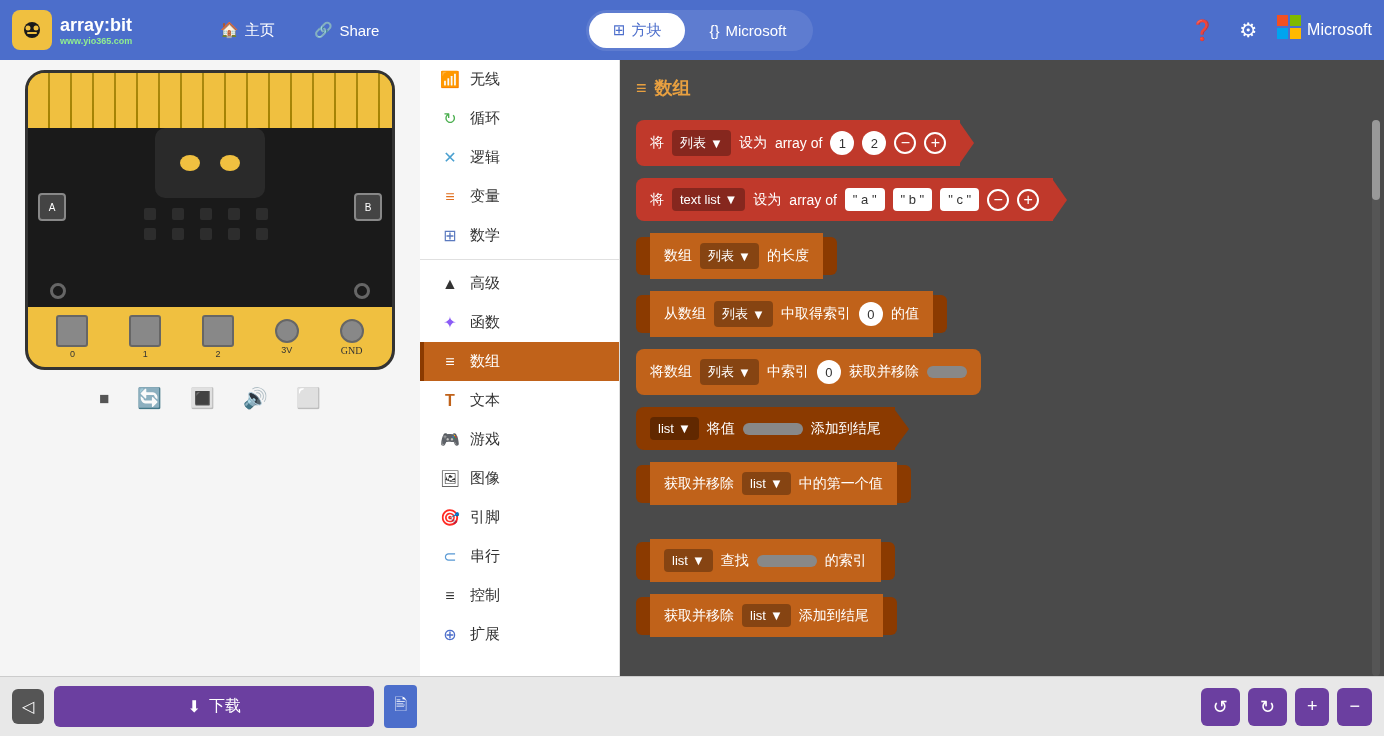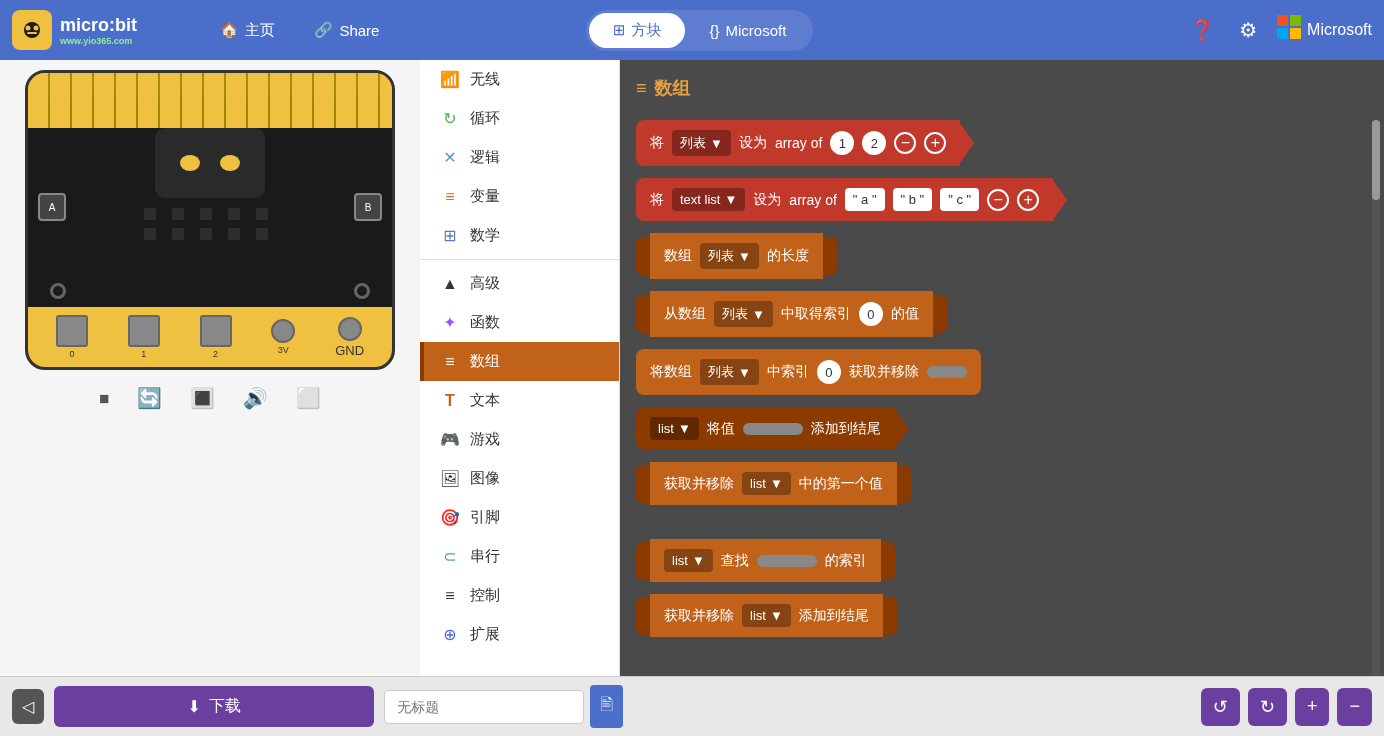--- a/index.html
+++ b/index.html
@@ -279,21 +279,21 @@
     <div class="logo-icon">
       <svg width="36" height="36" viewBox="0 0 36 36">
         <rect width="36" height="36" rx="6" fill="#f0c040"></rect>
         <circle cx="18" cy="18" r="8" fill="#1a1a1a"></circle>
         <circle cx="14" cy="16" r="2.5" fill="#f0c040"></circle>
         <circle cx="22" cy="16" r="2.5" fill="#f0c040"></circle>
         <rect x="13" y="20" width="10" height="2" rx="1" fill="#f0c040"></rect>
       </svg>
     </div>
     <div class="logo-text">
-      <span>micro:bit</span>
+      <span>array:bit</span>
       <span style="font-size:9px;color:#90ee90;">www.yio365.com</span>
     </div>
   </div>
 
   <button class="nav-btn">
     <span>🏠</span>
     <span>主页</span>
   </button>
   <button class="nav-btn">
     <span>🔗</span>
@@ -382,21 +382,21 @@
         <div style="display:flex;flex-direction:column;align-items:center;gap:2px;">
           <div style="width:32px;height:32px;background:#888;border-radius:3px;border:2px solid #666;"></div>
           <span style="font-size:9px;color:#333;">2</span>
         </div>
         <div style="display:flex;flex-direction:column;align-items:center;gap:2px;">
           <div style="width:24px;height:24px;background:#888;border-radius:50%;border:2px solid #666;"></div>
           <span style="font-size:9px;color:#333;">3V</span>
         </div>
         <div style="display:flex;flex-direction:column;align-items:center;gap:2px;">
           <div style="width:24px;height:24px;background:#888;border-radius:50%;border:2px solid #666;"></div>
-          <span style="font-size:13px;color:#333;">GND</span>
+          <span style="font-size:10px;color:#333;font-family:Liberation Serif, serif;">GND</span>
         </div>
       </div>
     </div>
     <div class="sim-controls">
       <button class="sim-btn">⏹</button>
       <button class="sim-btn">🔄</button>
       <button class="sim-btn">🔳</button>
       <button class="sim-btn">🔊</button>
       <button class="sim-btn">⬜</button>
     </div>
@@ -611,21 +611,20 @@
 
 </div>
 
 <div class="footer">
   <button class="toggle-sim-btn">◁</button>
   <button class="download-btn">
     <span>⬇</span>
     <span>下载</span>
   </button>
   <div class="filename-area">
-    <input class="filename-input" type="text" placeholder="无标题" style="">
     <button class="filename-save-btn">🖹</button>
   </div>
   <div class="footer-right">
     <button class="footer-icon-btn">↺</button>
     <button class="footer-icon-btn">↻</button>
     <button class="footer-icon-btn">+</button>
     <button class="footer-icon-btn">−</button>
   </div>
 </div>
 

